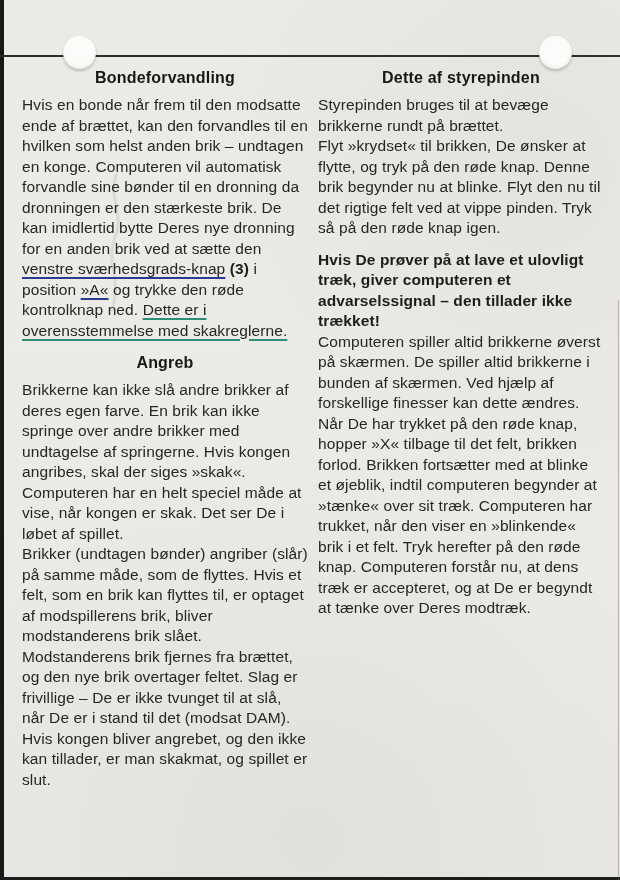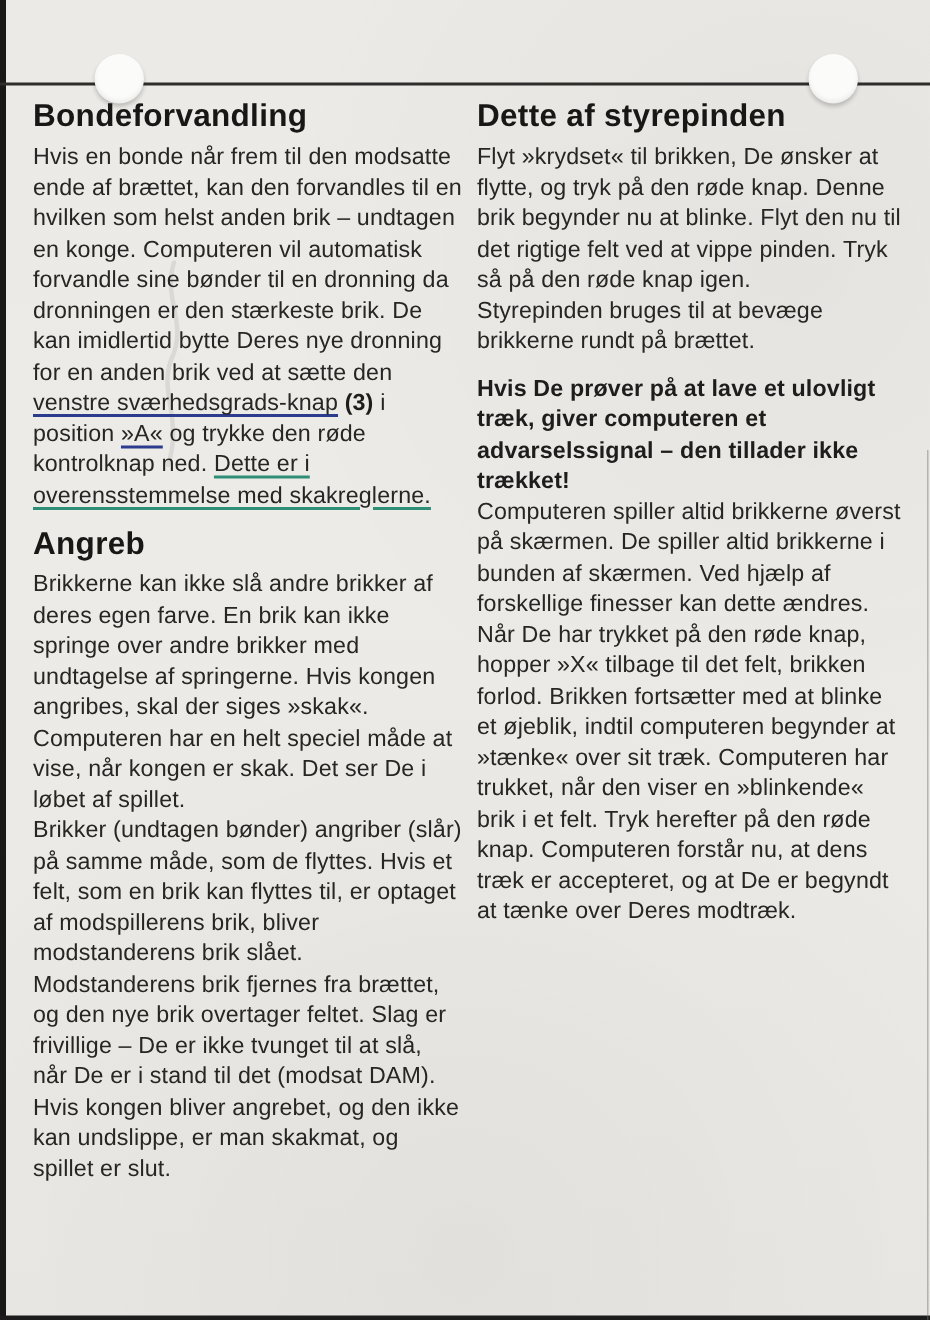--- a/index.html
+++ b/index.html
@@ -51,25 +51,26 @@
     color: #262624;
     font-size: 15.5px;
     line-height: 20.5px;
     letter-spacing: 0.1px;
   }
   .col-left  { left: 22px;  width: 286px; }
   .col-right { left: 318px; width: 286px; }
 
   h2 {
     margin: 0 0 5px 0;
-    font-size: 21px;
+    font-size: 16px;
     line-height: 24px;
     font-weight: 700;
     color: #171716;
     letter-spacing: 0.2px;
+    text-align: center;
   }
   h2.h2-mid { margin-top: 10px; }
 
   p { margin: 0; }
   .bold { font-weight: 700; color: #1d1d1c; margin-top: 11px; }
 
   .ul-blue {
     text-decoration: underline;
     text-decoration-color: #2b3c8e;
     text-decoration-thickness: 2px;
@@ -104,25 +105,25 @@
   <svg class="smudge" viewBox="0 0 60 150">
     <path d="M30 5 C 22 30, 40 45, 28 70 C 20 92, 36 110, 26 140" fill="none" stroke="#8a8a86" stroke-width="3" stroke-linecap="round"></path>
   </svg>
 
   <div class="col col-left">
     <h2>Bondeforvandling</h2>
     <p><span>Hvis en bonde når frem til den modsatte ende af brættet, kan den forvandles til en hvilken som helst anden brik – undtagen en konge. Computeren vil automatisk forvandle sine bønder til en dronning da dronningen er den stærkeste brik. De kan imidlertid bytte Deres nye dronning for en anden brik ved at sætte den </span><span class="ul-blue">venstre sværhedsgrads-knap</span><span> </span><span class="bold">(3)</span><span> i position </span><span class="ul-blue">»A«</span><span> og trykke den røde kontrolknap ned. </span><span class="ul-green">Dette er i overensstemmelse med skakreglerne.</span></p>
     <h2 class="h2-mid">Angreb</h2>
     <p>Brikkerne kan ikke slå andre brikker af deres egen farve. En brik kan ikke springe over andre brikker med undtagelse af springerne. Hvis kongen angribes, skal der siges »skak«. Computeren har en helt speciel måde at vise, når kongen er skak. Det ser De i løbet af spillet.</p>
     <p>Brikker (undtagen bønder) angriber (slår) på samme måde, som de flyttes. Hvis et felt, som en brik kan flyttes til, er optaget af modspillerens brik, bliver modstanderens brik slået. Modstanderens brik fjernes fra brættet, og den nye brik overtager feltet. Slag er frivillige – De er ikke tvunget til at slå, når De er i stand til det (modsat DAM).</p>
-    <p>Hvis kongen bliver angrebet, og den ikke kan undslippe, er man skakmat, og spillet er slut.</p>
+    <p>Hvis kongen bliver angrebet, og den ikke kan tillader, er man skakmat, og spillet er slut.</p>
   </div>
 
   <div class="col col-right">
     <h2>Dette af styrepinden</h2>
+    <p>Styrepinden bruges til at bevæge brikkerne rundt på brættet.</p>
     <p>Flyt »krydset« til brikken, De ønsker at flytte, og tryk på den røde knap. Denne brik begynder nu at blinke. Flyt den nu til det rigtige felt ved at vippe pinden. Tryk så på den røde knap igen.</p>
-    <p>Styrepinden bruges til at bevæge brikkerne rundt på brættet.</p>
     <p class="bold">Hvis De prøver på at lave et ulovligt træk, giver computeren et advarselssignal – den tillader ikke trækket!</p>
     <p>Computeren spiller altid brikkerne øverst på skærmen. De spiller altid brikkerne i bunden af skærmen. Ved hjælp af forskellige finesser kan dette ændres.</p>
     <p>Når De har trykket på den røde knap, hopper »X« tilbage til det felt, brikken forlod. Brikken fortsætter med at blinke et øjeblik, indtil computeren begynder at »tænke« over sit træk. Computeren har trukket, når den viser en »blinkende« brik i et felt. Tryk herefter på den røde knap. Computeren forstår nu, at dens træk er accepteret, og at De er begyndt at tænke over Deres modtræk.</p>
   </div>
 
 </div>
 
 </body></html>

